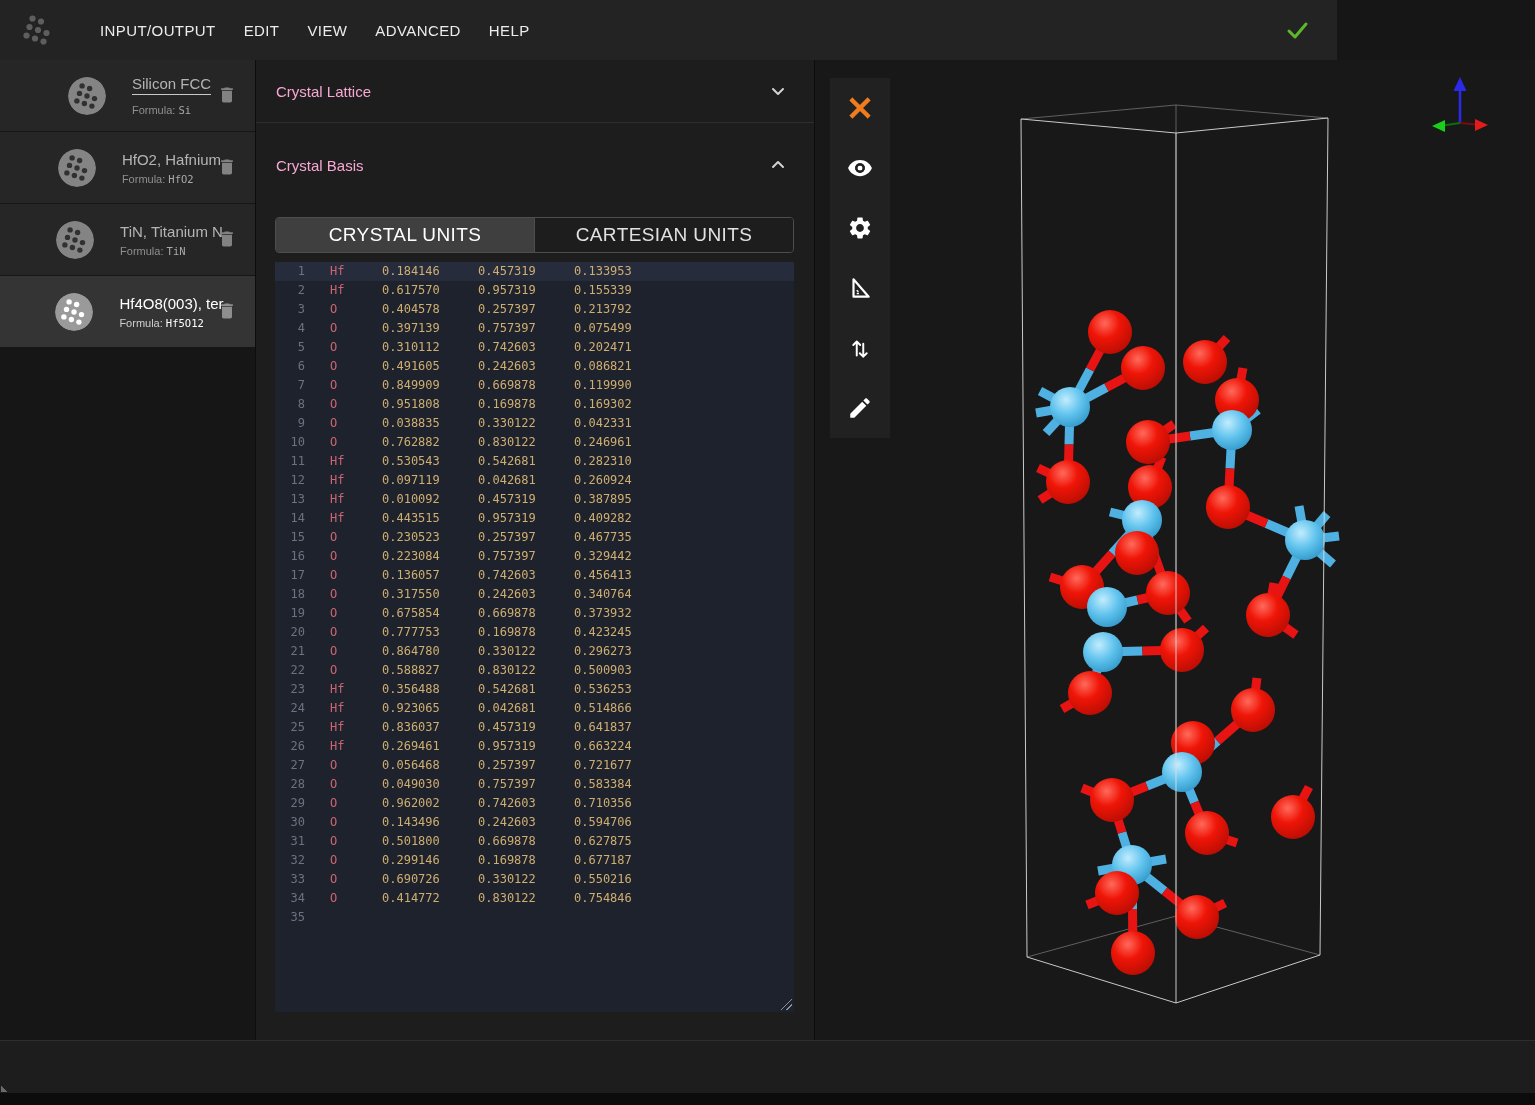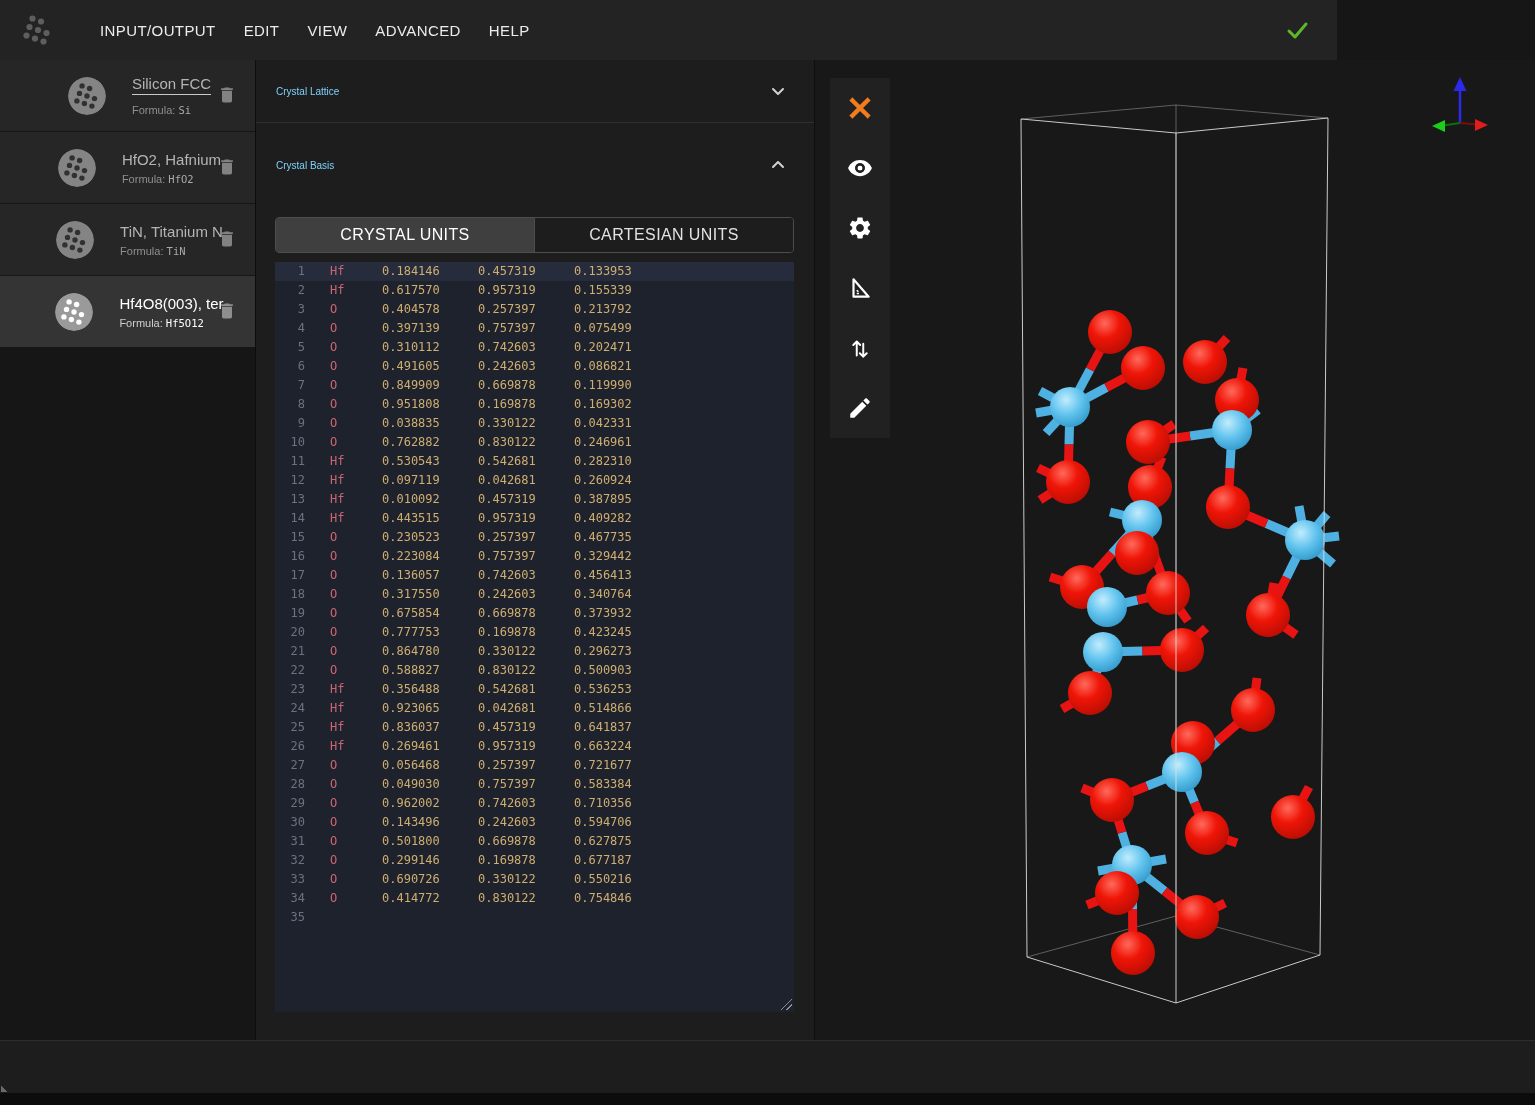--- a/index.html
+++ b/index.html
@@ -23,26 +23,26 @@
   .mat-formula{font-size:11px;color:#8f8f8f;margin-top:5px;white-space:nowrap;}
   .mat-formula .fval{font-family:"DejaVu Sans Mono",monospace;font-size:10.5px;color:#a9a9a9;}
   .mat-item.selected .mat-formula{color:#cfcfcf;}
   .mat-item.selected .fval{color:#fff;}
   .trash-btn{position:absolute;right:16px;top:50%;transform:translateY(-50%);width:24px;height:24px;
              background:none;border:none;padding:0;cursor:pointer;}
   
   .middle{position:absolute;left:255px;top:60px;width:560px;height:980px;background:#1d1d1d;
           border-left:1px solid #0d0d0d;border-right:1px solid #0d0d0d;box-sizing:border-box;}
   .sec-header{position:absolute;left:0;width:100%;height:62px;display:flex;align-items:center;cursor:pointer;}
-  .sec-title{font-size:10px;color:#7dd3fc;margin-left:20px;}
+  .sec-title{font-size:15px;color:#f9a8d4;margin-left:20px;}
   .sec-chevron{position:absolute;right:24px;width:24px;height:24px;}
   .sec-divider{position:absolute;left:0;width:100%;height:1px;background:#2e2e2e;}
   .tabs{position:absolute;left:19px;top:157px;width:519px;height:36px;display:flex;
         border:1px solid #4d4d4d;border-radius:4px;overflow:hidden;box-sizing:border-box;}
-  .tab{flex:1;display:flex;align-items:center;justify-content:center;font-size:16px;letter-spacing:.4px;
+  .tab{flex:1;display:flex;align-items:center;justify-content:center;font-size:19px;letter-spacing:.4px;
        color:#e2e2e2;background:#1d1d1d;cursor:pointer;}
   .tab.active{background:#3f3f3f;color:#fff;}
   .tab + .tab{border-left:1px solid #4d4d4d;}
   
   .editor{position:absolute;left:19px;top:202px;width:519px;height:750px;background:#1e222c;
           font-family:"DejaVu Sans Mono",monospace;font-size:12px;overflow:hidden;}
   .ed-row{display:flex;height:19px;line-height:19px;align-items:center;}
   .ed-row.active{background:#262c3c;}
   .ed-ln{width:30px;text-align:right;color:#6b7282;flex:0 0 auto;}
   .ed-el{width:52px;margin-left:25px;color:#cb6472;flex:0 0 auto;}

